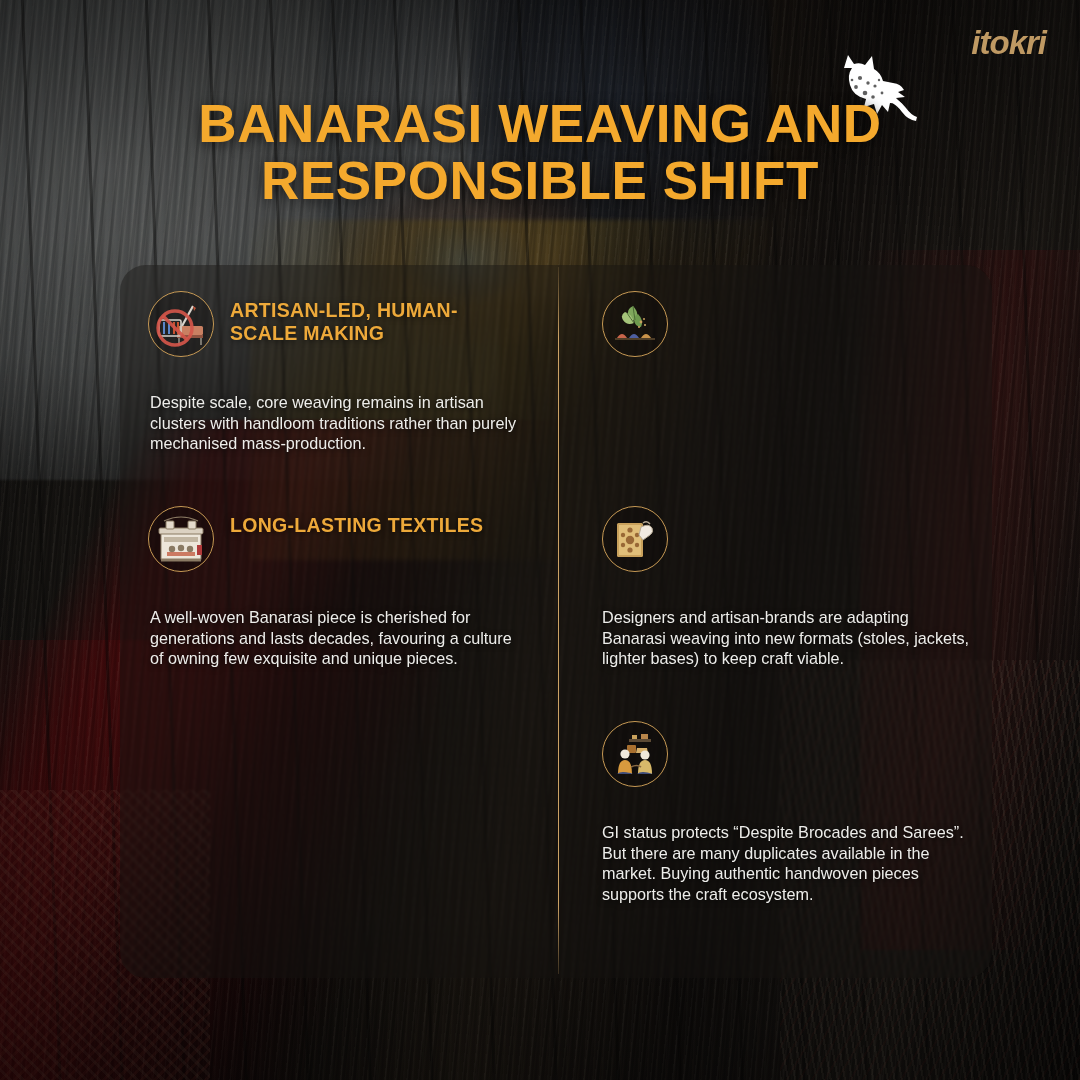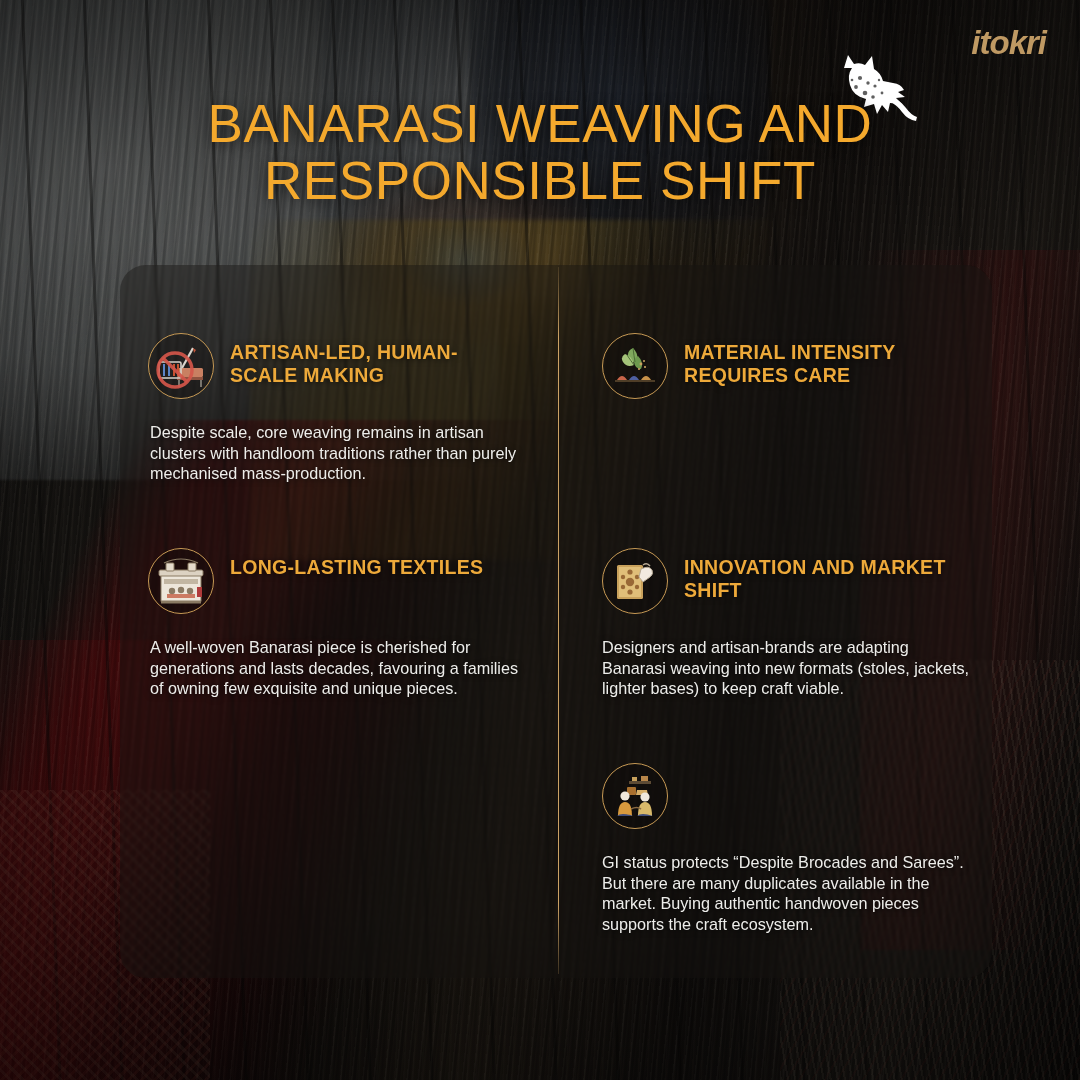--- a/index.html
+++ b/index.html
@@ -168,21 +168,21 @@
     background: radial-gradient(120% 95% at 50% 48%, rgba(0,0,0,0) 38%, rgba(0,0,0,.55) 100%);
   }
 
   
   .title {
     position: absolute;
     left: 0; right: 0; top: 96px;
     text-align: center;
     color: #F4A92D;
     font-size: 53px;
-    font-weight: 400;
+    font-weight: 700;
     letter-spacing: 0.6px;
     line-height: 1.07;
     padding: 0 120px;
     box-sizing: border-box;
     text-shadow: 0 2px 14px rgba(0,0,0,.65);
   }
   .title .l2 { display: block; }
 
   .logo-wrap {
     position: absolute;
@@ -224,21 +224,21 @@
   .grid {
     position: absolute;
     left: 120px; top: 265px;
     width: 872px; height: 713px;
     display: grid;
     grid-template-columns: 438px 434px;
     grid-template-rows: 215px 215px 283px;
   }
   .card {
     position: relative;
-    padding: 68px 34px 0 28px;
+    padding: 26px 34px 0 28px;
     box-sizing: border-box;
   }
   .card.right { padding-left: 44px; padding-right: 22px; }
 
   .card-head {
     display: flex;
     align-items: flex-start;
     gap: 16px;
   }
   .icon-circle {
@@ -258,21 +258,21 @@
     letter-spacing: 0.3px;
     line-height: 1.18;
     padding-top: 8px;
     text-transform: uppercase;
     text-shadow: 0 1px 6px rgba(0,0,0,.6);
   }
   .card-body {
     color: #EDEDEA;
     font-size: 16.2px;
     line-height: 1.28;
-    margin-top: 23px;
+    margin-top: 35px;
     margin-left: 2px;
     text-shadow: 0 1px 6px rgba(0,0,0,.75);
   }
   .card.right .card-body { margin-left: 0; }
 </style>
 </head>
 <body>
 
 <div id="poster">
 
@@ -373,21 +373,20 @@
                 <circle cx="42" cy="33" r="1.1"></circle>
               <circle cx="36" cy="35" r="1.1"></circle>
                 <circle cx="41" cy="27" r="1"></circle>
             </g>
             <path d="M14 46 q5 -8 10 0z" fill="#C8654A"></path>
             <path d="M26 46 q5 -8 10 0z" fill="#4E5FA0"></path>
             <path d="M38 46 q5 -8 10 0z" fill="#C8924A"></path>
             <path d="M12 47 h40" stroke="#8a6a43" stroke-width="1.2"></path>
           </svg>
         </div>
-        <div class="card-title">MATERIAL INTENSITY REQUIRES CARE</div>
       </div>
     </div>
 
     <div class="card">
       <div class="card-head">
         <div class="icon-circle">
           <svg viewBox="0 0 64 64">
             <rect x="12" y="26" width="40" height="26" fill="#EDE6DA" stroke="#8a7a63" stroke-width="1"></rect>
             <rect x="10" y="21" width="44" height="6" rx="1.5" fill="#DCD2C2" stroke="#8a7a63" stroke-width="1"></rect>
             <rect x="17" y="14" width="8" height="8" rx="1" fill="#E4DACB" stroke="#8a7a63" stroke-width="1"></rect>
@@ -399,21 +398,21 @@
                 <circle cx="32" cy="41" r="3.2"></circle>
                 <circle cx="41" cy="42" r="3.2"></circle>
               </g>
             <rect x="18" y="45" width="28" height="4" fill="#C0553A" opacity=".75"></rect>
             <rect x="48" y="38" width="5" height="10" fill="#B03A3A"></rect>
             <rect x="12" y="52" width="40" height="2.5" fill="#8a7a63"></rect>
           </svg>
         </div>
         <div class="card-title">LONG-LASTING TEXTILES</div>
       </div>
-      <div class="card-body">A well-woven Banarasi piece is cherished for generations and lasts decades, favouring a families of owning few exquisite and unique pieces.</div>
+      <div class="card-body">A well-woven Banarasi piece is cherished for generations and lasts decades, favouring a culture of owning few exquisite and unique pieces.</div>
     </div>
 
     <div class="card right">
       <div class="card-head">
         <div class="icon-circle">
           <svg viewBox="0 0 64 64">
             <rect x="14" y="16" width="26" height="34" rx="1.5" fill="#C9A15C"></rect>
             <rect x="16" y="18" width="22" height="30" fill="#E0BE79"></rect>
             <g fill="#8C5A2B" opacity=".85">
               <circle cx="27" cy="33" r="4.2"></circle>
@@ -421,21 +420,20 @@
                 <circle cx="27" cy="43" r="2.6"></circle>
               <circle cx="20" cy="28" r="2.2"></circle>
                 <circle cx="34" cy="28" r="2.2"></circle>
               <circle cx="20" cy="38" r="2.2"></circle>
                 <circle cx="34" cy="38" r="2.2"></circle>
             </g>
             <path d="M38 20 q8 -4 11 1 2 4 -2 7 l-7 5 -4 -5 z" fill="#F2EAE0" stroke="#b5a893" stroke-width="1"></path>
             <path d="M40 16 q4 -3 7 1" fill="none" stroke="#b5a893" stroke-width="1.4"></path>
           </svg>
         </div>
-        <div class="card-title">INNOVATION AND MARKET SHIFT</div>
       </div>
       <div class="card-body">Designers and artisan-brands are adapting Banarasi weaving into new formats (stoles, jackets, lighter bases) to keep craft viable.</div>
     </div>
 
     <div class="card">
     </div>
 
     <div class="card right">
       <div class="card-head">
         <div class="icon-circle">

